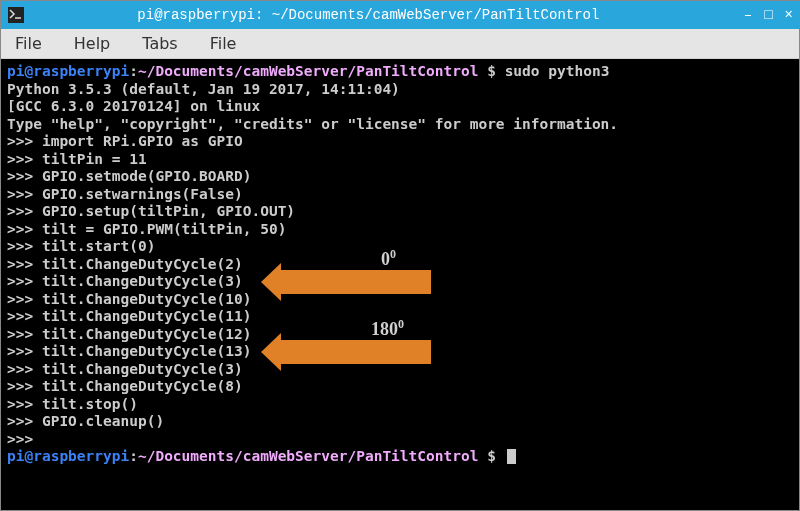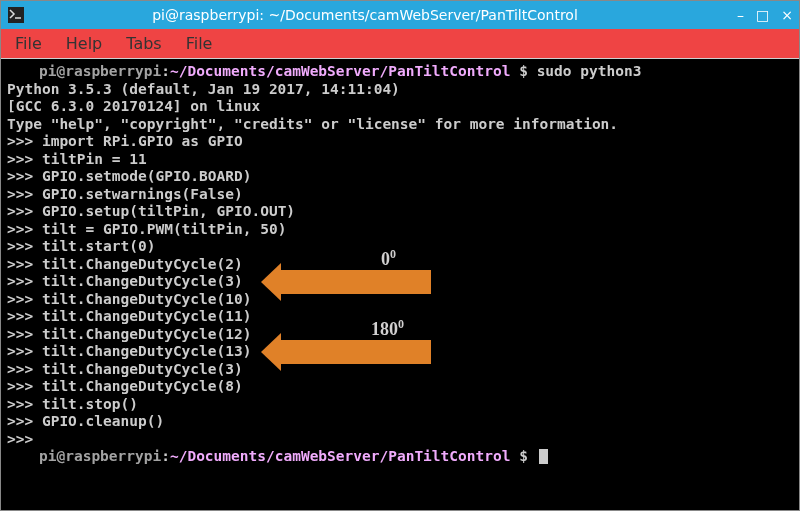--- a/index.html
+++ b/index.html
@@ -1,30 +1,30 @@
 <!DOCTYPE html>
 <html><head>
 <meta charset="utf-8">
 <style>
   * { margin: 0; padding: 0; box-sizing: border-box; }
   html, body { width: 800px; height: 511px; overflow: hidden; font-family: "DejaVu Sans", sans-serif; background: #fff; }
 
   .window { width: 800px; height: 511px; border: 1px solid #888; display: flex; flex-direction: column; }
 
-  .titlebar { height: 28px; background: #29a7dd; color: #fff; display: flex; align-items: center; padding: 0 6px; font-size: 14px; }
+  .titlebar { height: 28px; background: #29a7dd; color: #fff; display: flex; align-items: center; padding: 0 6px; font-size: 14px; font-family: Liberation Mono, monospace; }
   .titlebar .icon-slot { width: 18px; height: 18px; margin-right: 8px; display: flex; align-items: center; justify-content: center; }
   .titlebar .title { flex: 1; text-align: center; margin-left: -40px; }
   .window-controls { display: flex; gap: 12px; align-items: center; }
   .window-controls span { cursor: pointer; font-weight: 500; }
 
-  .menubar { height: 30px; background: #ef4444; border-bottom: 1px solid #cfcfcf; display: flex; align-items: center; padding: 0 4px; gap: 4px; font-size: 16px; color: #333; }
+  .menubar { height: 30px; background: #e5e5e5; border-bottom: 1px solid #cfcfcf; display: flex; align-items: center; padding: 0 4px; gap: 12px; font-size: 16px; color: #333; }
   .menubar .item { padding: 2px 10px; cursor: pointer; }
 
   .terminal { flex: 1; background: #000; color: #ccc; font-family: "DejaVu Sans Mono","Liberation Mono",monospace; font-size: 14.5px; line-height: 17.5px; padding: 4px 6px 0 6px; white-space: pre; position: relative; overflow: hidden; font-weight: bold;}
-  .prompt-user { color: #a3a3a3; margin-left: 32px; }
+  .prompt-user { color: #3b82f6; }
   .prompt-path { color: #f0abfc; }
   .prompt-sep  { color: #ccc; }
   .prompt-dollar { color: #ccc; }
   .py-prompt { color: #ccc; }
   .cursor { display: inline-block; width: 9px; height: 15px; background: #ccc; vertical-align: text-bottom; margin-left: 2px; }
 
   .overlay { position: absolute; pointer-events: none; }
   .arrow {
     position: absolute;
     width: 150px; height: 24px;

